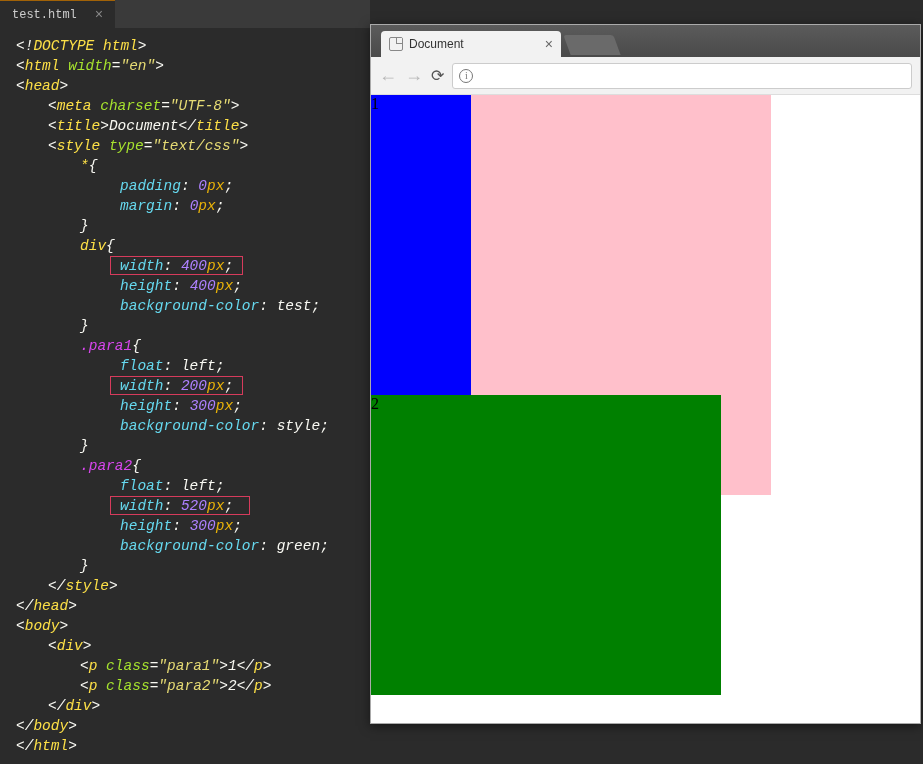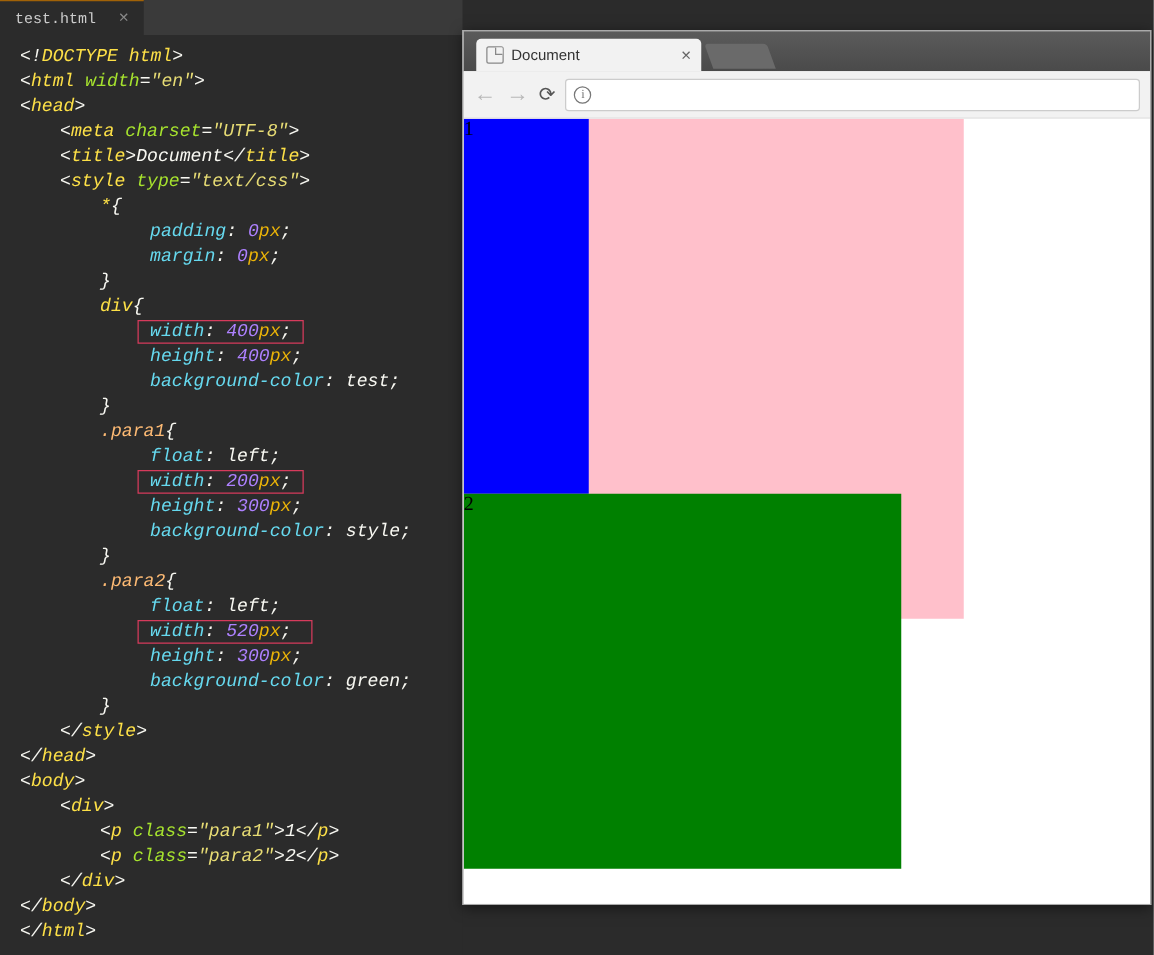--- a/index.html
+++ b/index.html
@@ -48,21 +48,21 @@
 .code {
   padding: 8px 6px 8px 16px;
   line-height: 20px;
   white-space: pre;
   font-size: 14.5px;
   font-style: italic;
   font-family: Consolas, 'Courier New', monospace;
   position: relative;
 }
 .code span { font-style: italic; }
-.green  { color: #fdba74; margin-top: 20px; }
+.green  { color: #d946ef; margin-top: 20px; }
 .white  { color: #f8f8f2; font-style: normal;}
 .tag    { color: #fde047; font-style: normal; margin-top: 32px;}
 .attr   { color: #a6e22e; font-style: normal;}
 .str    { color: #e6db74; font-style: normal;}
 .prop   { color: #66d9ef; text-align: center; }
 .punc   { color: #f8f8f2; font-style: normal;}
 .num    { color: #ae81ff; font-style: normal;}
 .unit   { color: #eab308; font-style: normal;}
 
 .hl-box {

